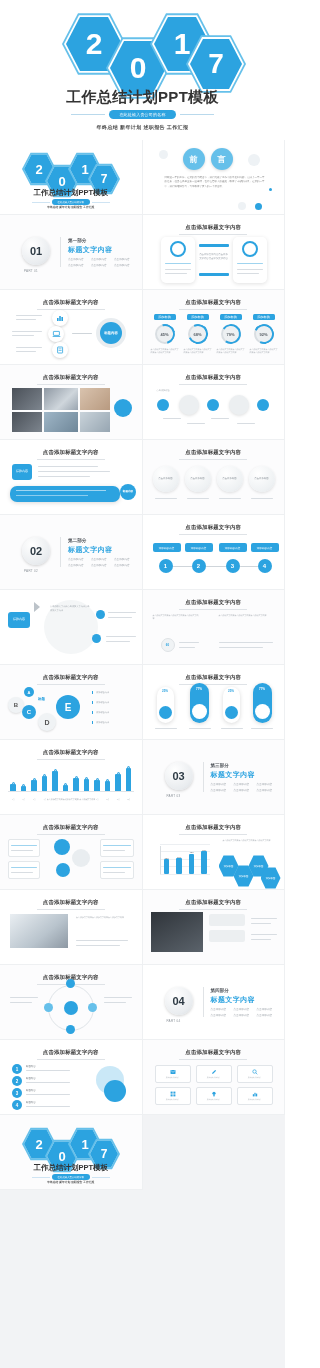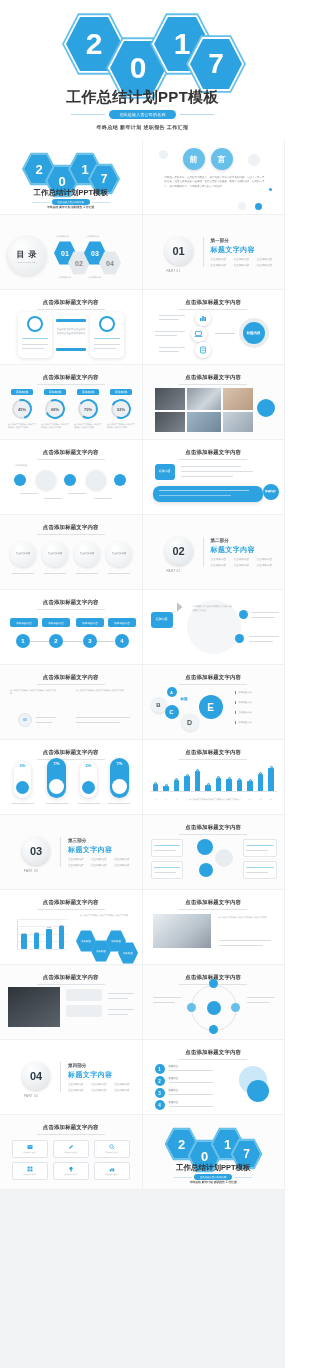--- a/index.html
+++ b/index.html
@@ -139,34 +139,20 @@
       <div class="dotbg" style="left:16px;top:10px;width:9px;height:9px;"></div>
       <div class="dotbg" style="left:105px;top:14px;width:12px;height:12px;"></div>
       <div class="circ lblue" style="left:40px;top:8px;width:22px;height:22px;box-shadow:0 1px 3px rgba(0,0,0,.15);display:flex;align-items:center;justify-content:center;color:#fff;font-size:8px;font-weight:bold;">前</div>
       <div class="circ lblue" style="left:68px;top:8px;width:22px;height:22px;box-shadow:0 1px 3px rgba(0,0,0,.15);display:flex;align-items:center;justify-content:center;color:#fff;font-size:8px;font-weight:bold;">言</div>
       <div style="position:absolute;left:22px;top:36px;width:100px;font-size:2.5px;line-height:1.75;color:#888;text-align:justify;">回顾这一年的工作，在您的努力配合下，我们克服了工作中的不足和问题，完成了一年一年的任务，但是在具体业务一些事情，也存在着较大的差距，取得了丰硕的成果，在新的一年中，我们将继续努力，力争取得了更大的一个新台阶。</div>
       <div class="circ blue" style="left:126px;top:48px;width:3px;height:3px;"></div>
       <div class="dotbg" style="left:95px;top:62px;width:8px;height:8px;"></div>
       <div class="circ blue" style="left:112px;top:63px;width:7px;height:7px;"></div>
     </div>
 
-    <div class="slide alt">
-      <div class="circ" style="left:8px;top:22px;width:38px;height:38px;background:radial-gradient(circle at 35% 30%,#fff,#eceff1 72%,#dadee1);box-shadow:0 1px 4px rgba(0,0,0,.15);display:flex;flex-direction:column;align-items:center;justify-content:center;">
-        <span style="font-size:8px;font-weight:bold;color:#2b3138;letter-spacing:1px;">目 录</span>
-        <span style="font-size:2.4px;color:#9aa1a8;letter-spacing:.6px;margin-top:1px;">CONTENTS</span>
-      </div>
-      <div class="hexs" style="left:54px;top:26px;width:22px;height:24px;font-size:7px;font-weight:bold;">01</div>
-      <div class="hexs gray" style="left:68px;top:36px;width:22px;height:24px;font-size:7px;font-weight:bold;">02</div>
-      <div class="hexs" style="left:84px;top:26px;width:22px;height:24px;font-size:7px;font-weight:bold;">03</div>
-      <div class="hexs gray" style="left:99px;top:36px;width:22px;height:24px;font-size:7px;font-weight:bold;">04</div>
-      <div style="position:absolute;left:56px;top:20px;font-size:2.2px;color:#aab0b6;">点击添加内容</div>
-      <div style="position:absolute;left:58px;top:61px;font-size:2.2px;color:#aab0b6;">点击添加内容</div>
-      <div style="position:absolute;left:86px;top:20px;font-size:2.2px;color:#aab0b6;">点击添加内容</div>
-      <div style="position:absolute;left:88px;top:61px;font-size:2.2px;color:#aab0b6;">点击添加内容</div>
-    </div>
 
     <div class="slide alt">
       <div class="sec-num" style="left:22px;top:22px;width:28px;height:28px;font-size:11px;">01</div>
       <div class="sec-part" style="left:24px;top:54px;">PART 01</div>
       <div class="sec-div" style="left:60px;top:22px;height:30px;"></div>
       <div class="sec-cn" style="left:68px;top:23px;">第一部分</div>
       <div class="sec-blue" style="left:68px;top:30px;">标题文字内容</div>
       <div class="sec-item" style="left:68px;top:42px;">点击添加内容</div>
       <div class="sec-item" style="left:91px;top:42px;">点击添加内容</div>
       <div class="sec-item" style="left:114px;top:42px;">点击添加内容</div>

